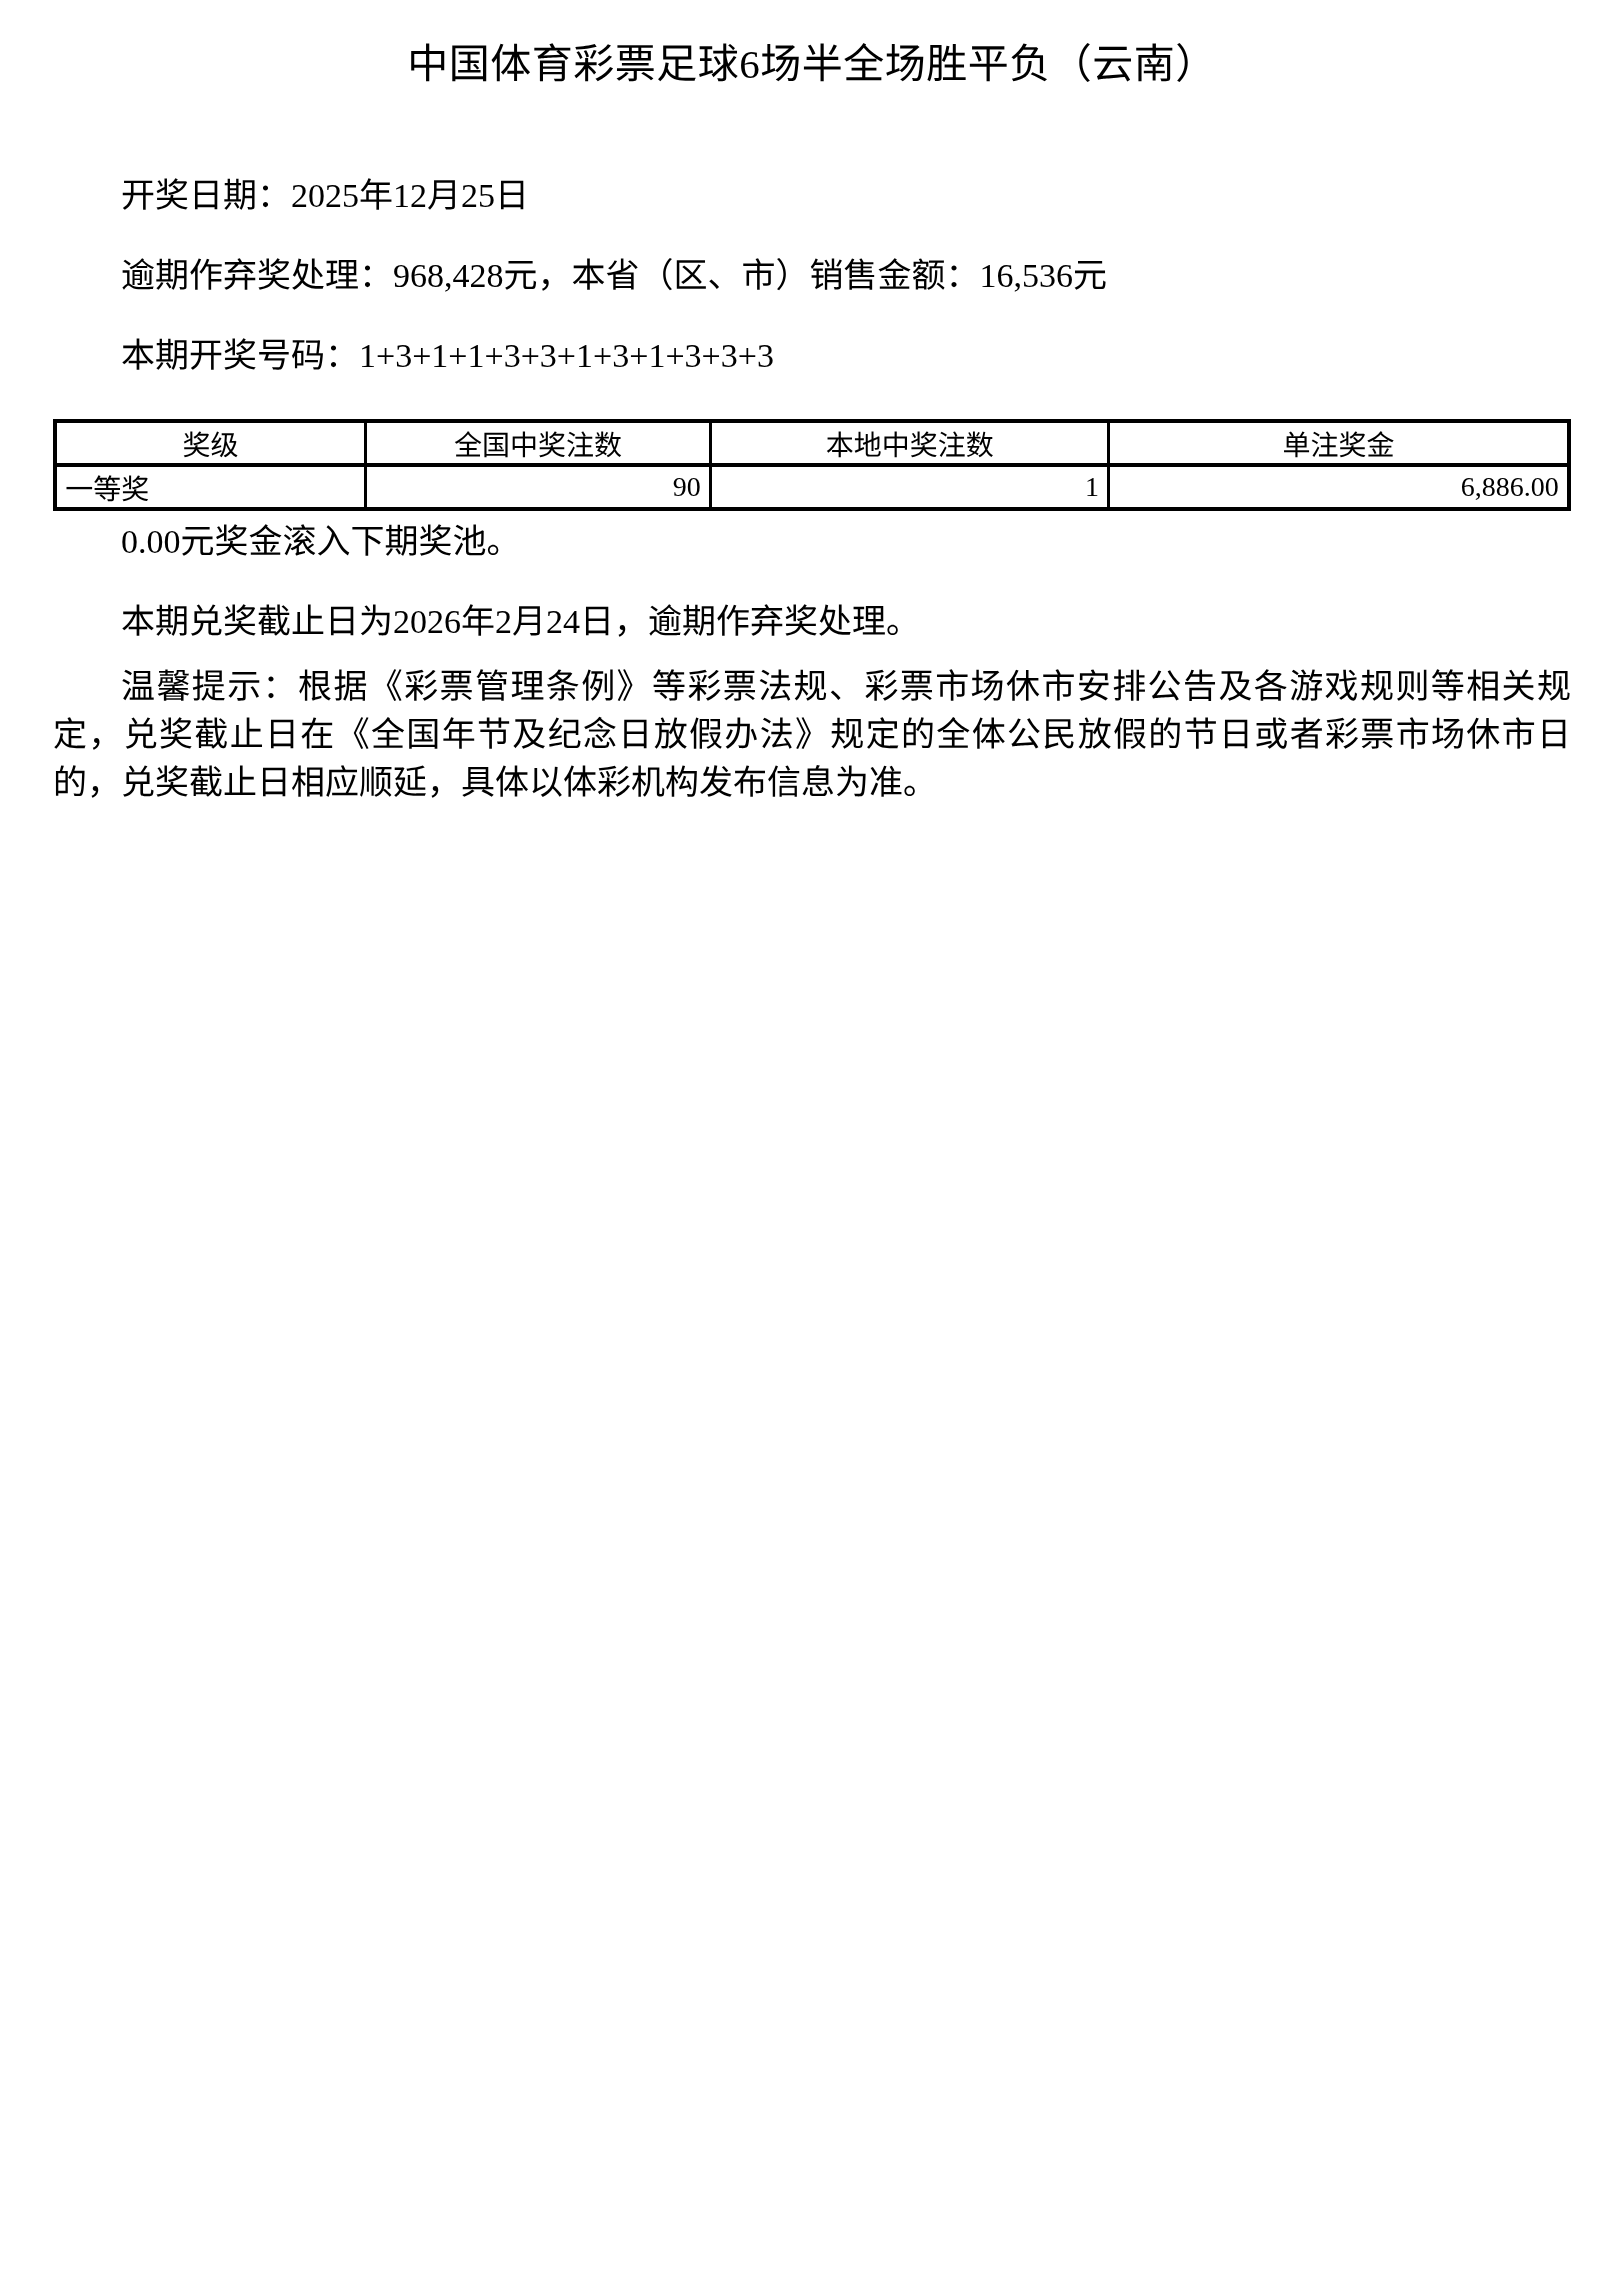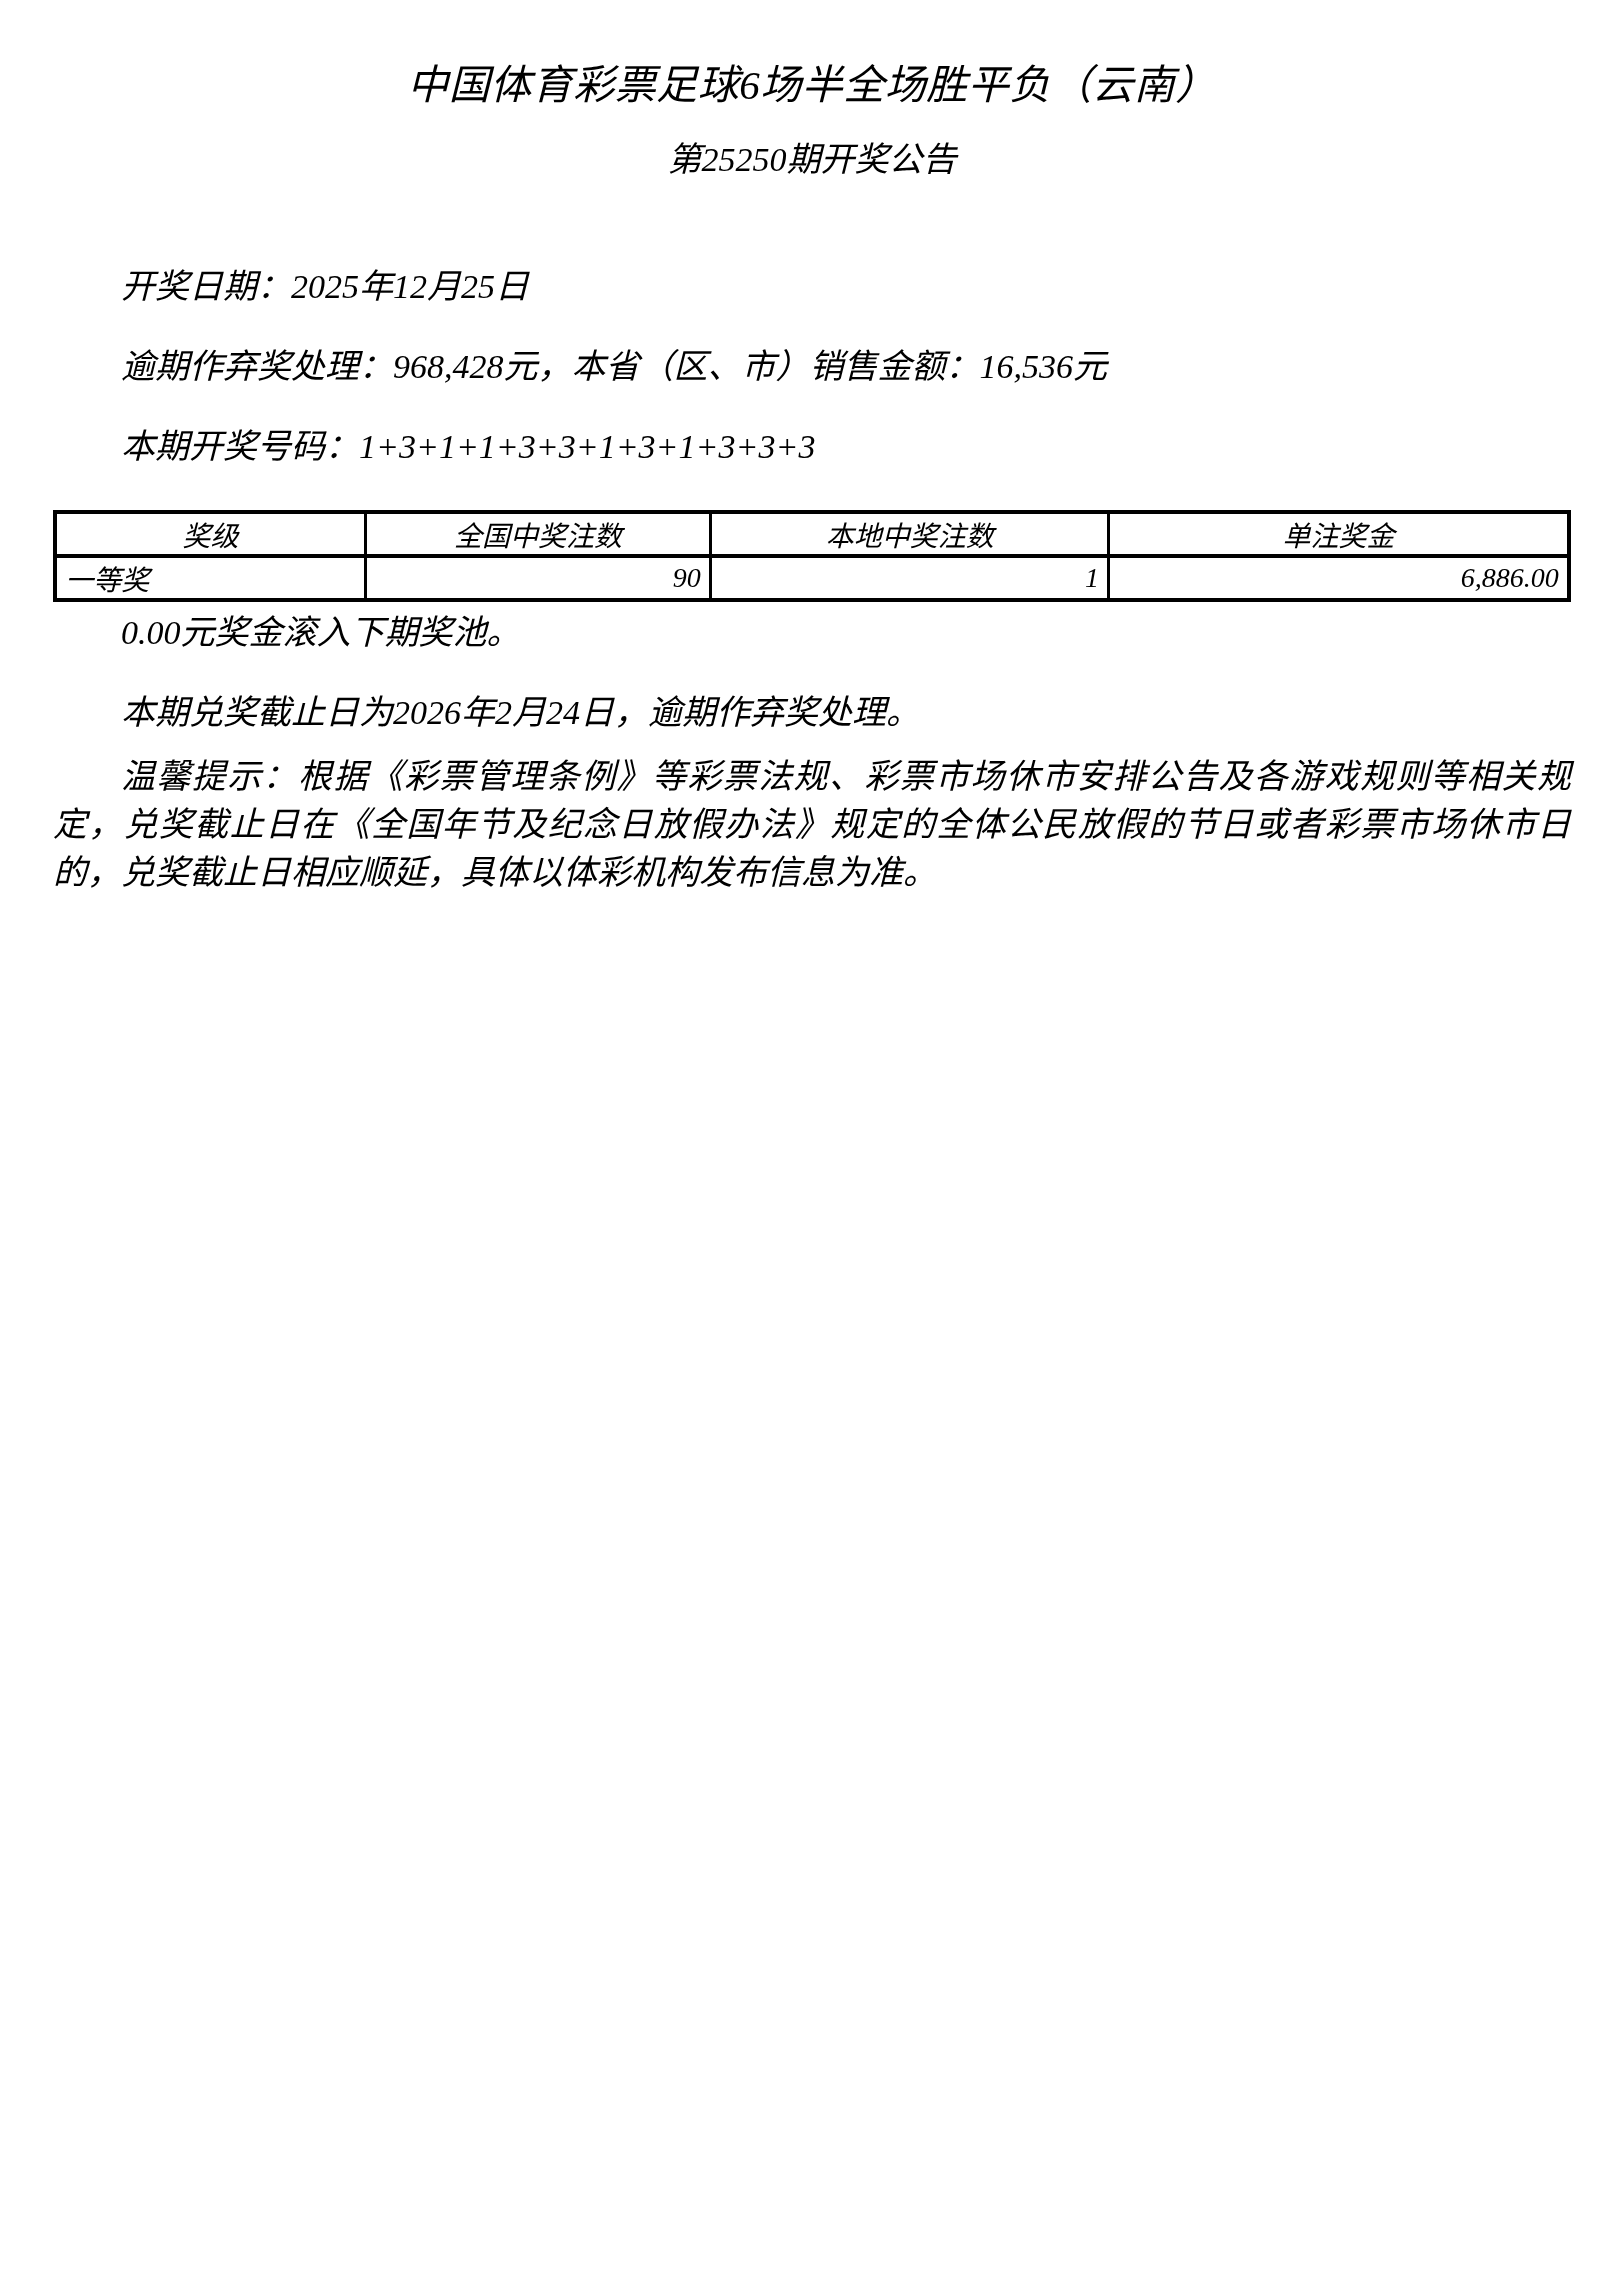--- a/index.html
+++ b/index.html
@@ -15,23 +15,22 @@
     height: 2295px;
     background: var(--bg-color);
     color: var(--text-color);
     font-family: "Liberation Serif", "DejaVu Serif", serif;
     font-size: 34px;
     overflow: hidden;
   }
   .page {
     width: 1624px;
     height: 2295px;
-    padding: 57px 53px 0 53px;
+    padding: 36px 53px 0 53px;
     background: var(--bg-color);
-    font-style: italic;
   }
   .doc-title {
     font-size: 41px;
     font-weight: normal;
     line-height: 57px;
     text-align: center;
     margin: 0 0 21.5px 0;
     letter-spacing: 0.5px;
   }
   .doc-subtitle {
@@ -76,21 +75,20 @@
   table.prize-table td.cell-center { text-align: left; }
   table.prize-table td.cell-right  { text-align: right; }
 </style>
 </head>
 <body>
 
 <div class="page">
 
   <h1 class="doc-title">中国体育彩票足球6场半全场胜平负（云南）</h1>
 
-  <h2 class="doc-subtitle">第25250期开奖公告</h2>
 
   <p class="para first-para">开奖日期：2025年12月25日</p>
 
   <p class="para">逾期作弃奖处理：968,428元，本省（区、市）销售金额：16,536元</p>
 
   <p class="para">本期开奖号码：1+3+1+1+3+3+1+3+1+3+3+3</p>
 
   <table class="prize-table">
     <colgroup>
       <col style="width:20.5%">

